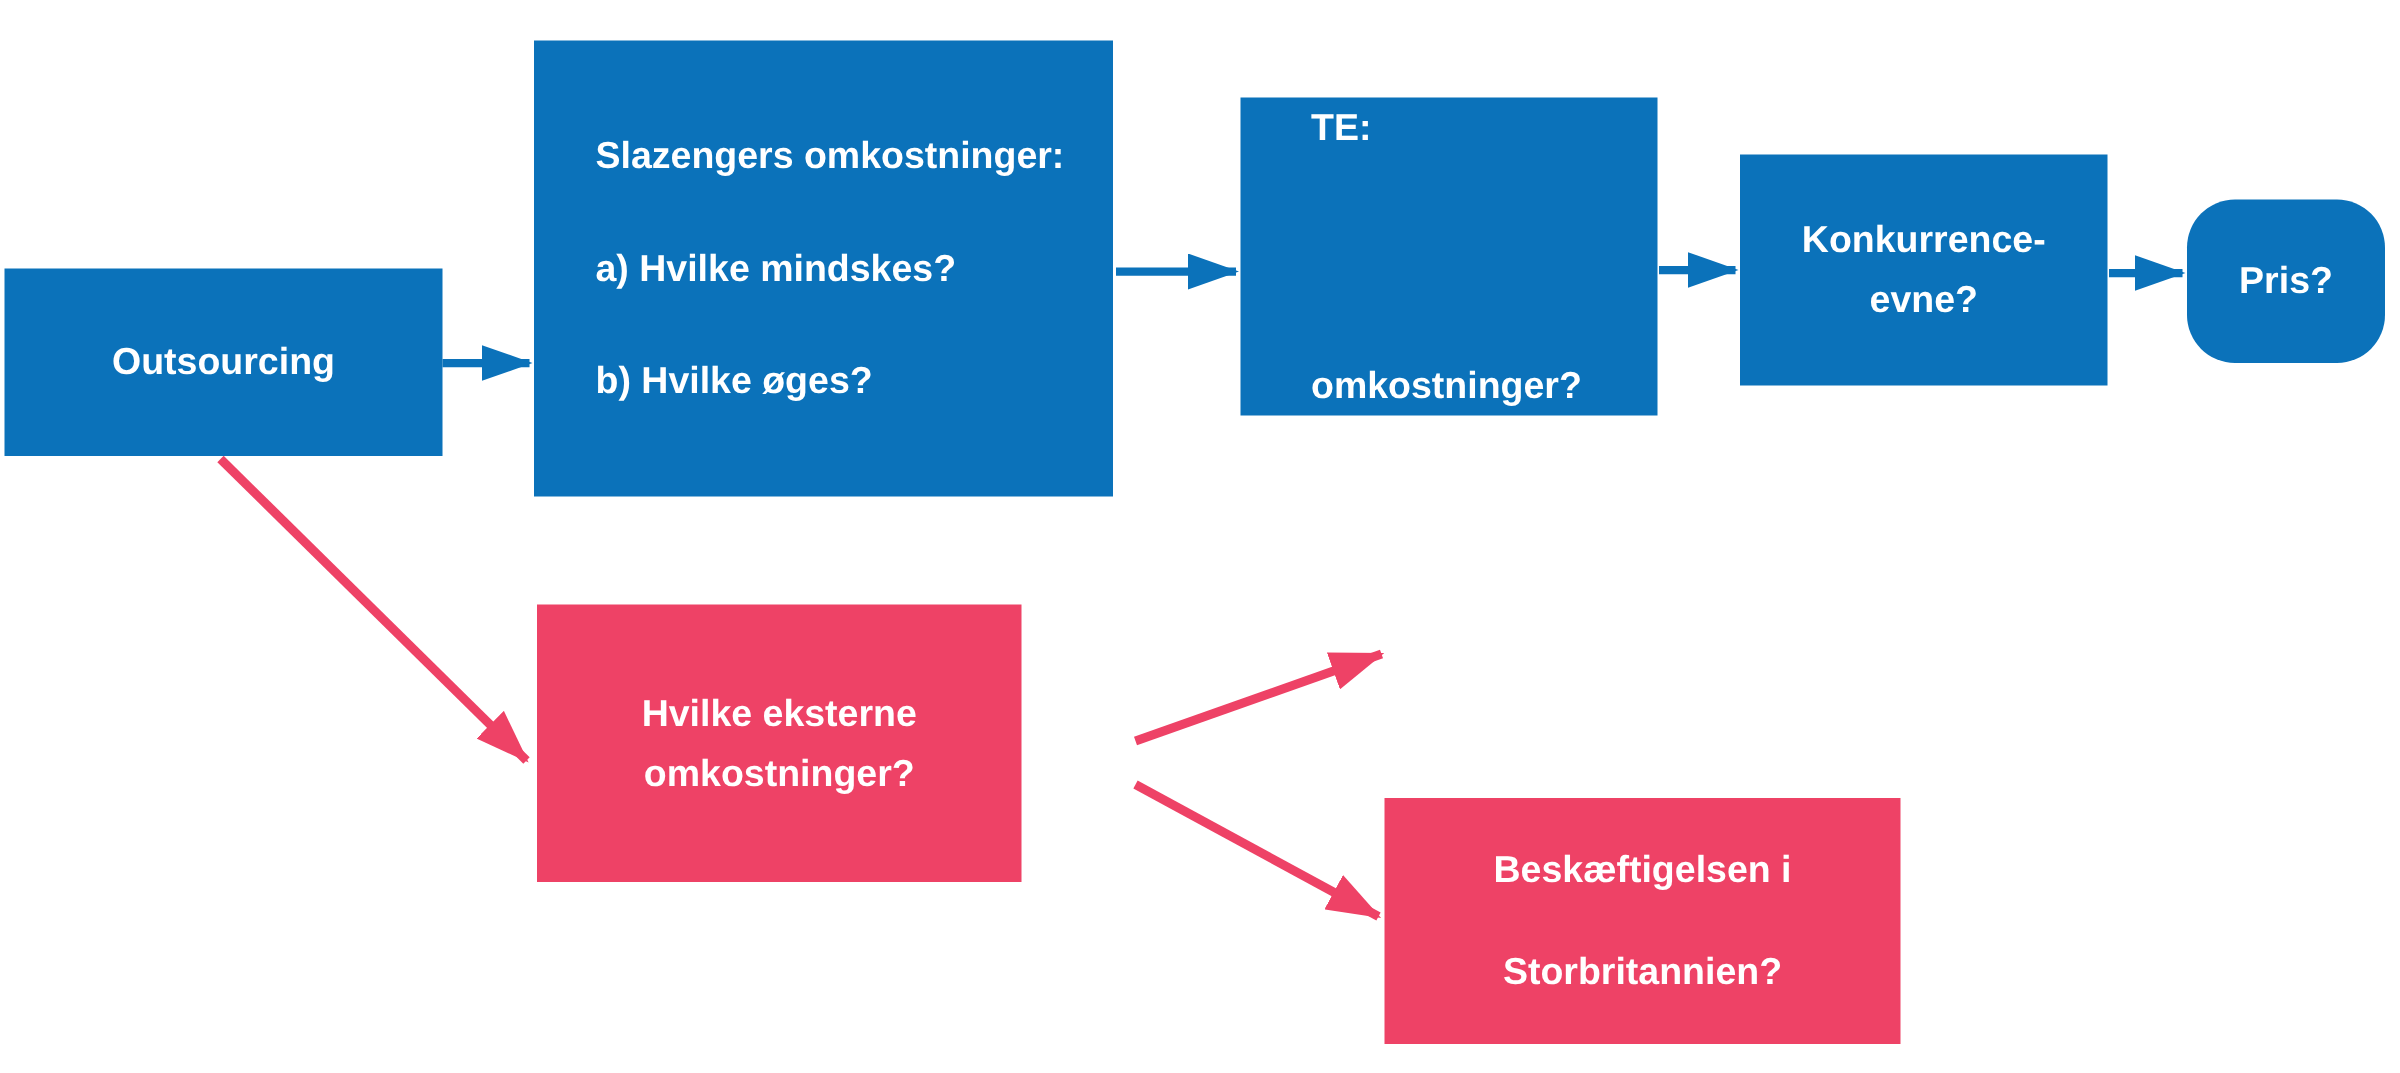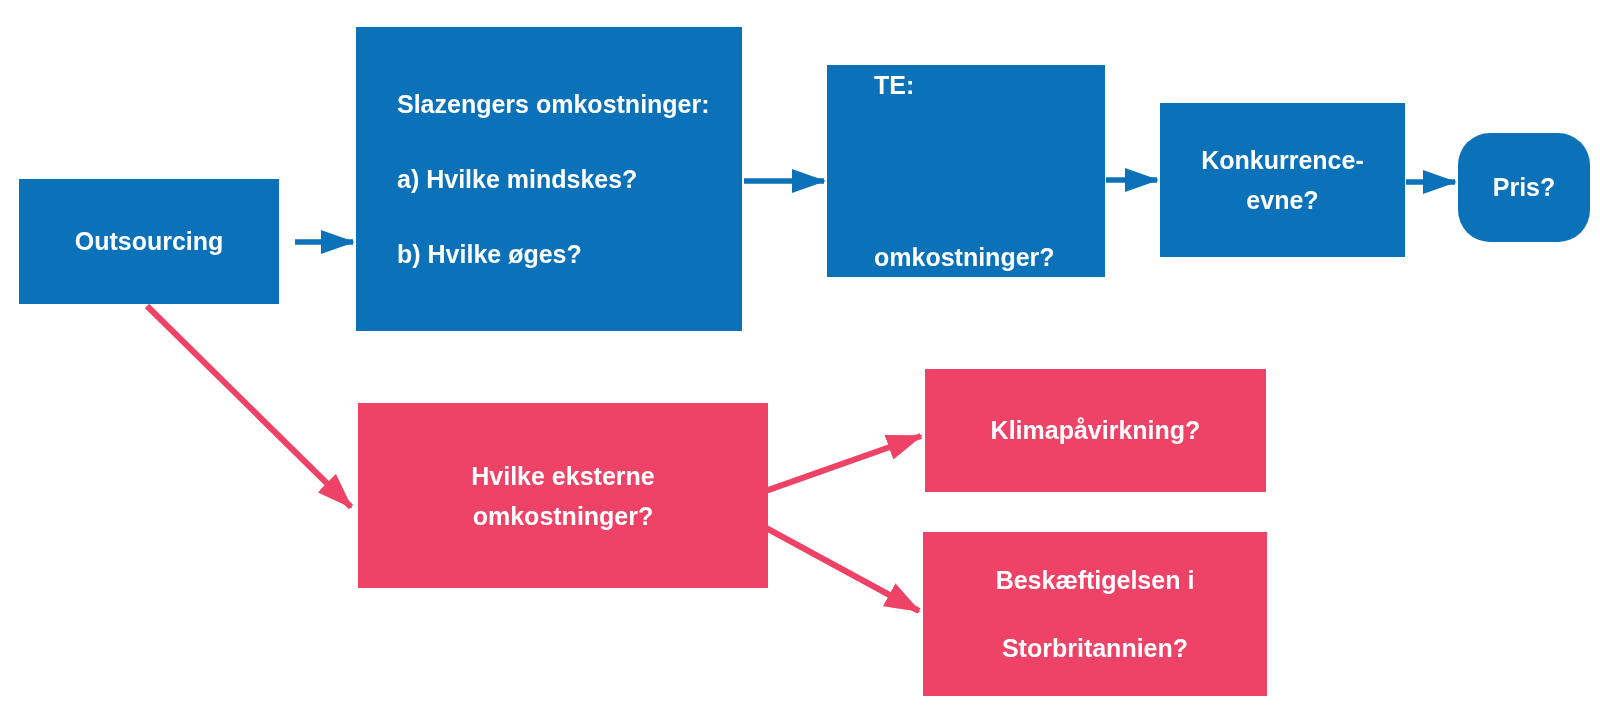--- a/index.html
+++ b/index.html
@@ -41,27 +41,27 @@
     color: var(--text-on-node);
     font-weight: bold;
     font-size: 25px;
   }
   .blue { background: var(--blue); }
   .pink { background: var(--pink); }
   .center { align-items: center; }
   .left { align-items: flex-start; text-align: left; }
   .lh40 { line-height: 40px; }
 
-  .n-outsourcing { left: 3px;    top: 179px; width: 260px; height: 125px; margin-left: 16px; }
+  .n-outsourcing { left: 3px;    top: 179px; width: 292px; height: 125px; }
   .n-slazengers  { left: 356px;  top: 27px;  width: 386px; height: 304px; padding-left: 41px; gap: 45px; }
   .n-slazengers .nline { line-height: 30px; }
   .n-te          { left: 827px;  top: 65px;  width: 278px; height: 212px; padding-left: 47px; justify-content: space-between; }
   .n-konkurrence { left: 1160px; top: 103px; width: 245px; height: 154px; }
   .n-pris        { left: 1458px; top: 133px; width: 132px; height: 109px; border-radius: 32px; }
-  .n-eksterne    { left: 358px;  top: 403px; width: 410px; height: 185px; }
+  .n-eksterne    { left: 358px;  top: 403px; width: 323px; height: 185px; }
   .n-klima       { left: 925px;  top: 369px; width: 341px; height: 123px; }
   .n-besk        { left: 923px;  top: 532px; width: 344px; height: 164px; gap: 28px; }
 </style>
 </head>
 <body>
 
 <div class="canvas">
 
   <svg class="arrows" viewBox="0 0 1600 715" xmlns="http://www.w3.org/2000/svg">
     <defs>
@@ -103,22 +103,19 @@
 
   <div class="node blue center n-pris">
     <div class="nline">Pris?</div>
   </div>
 
   <div class="node pink center n-eksterne">
     <div class="lh40">Hvilke eksterne</div>
     <div class="lh40">omkostninger?</div>
   </div>
 
-  <div class="node pink center n-klima">
-    <div class="nline">Klimapåvirkning?</div>
-  </div>
 
   <div class="node pink center n-besk">
     <div class="lh40">Beskæftigelsen i</div>
     <div class="lh40">Storbritannien?</div>
   </div>
 
 </div>
 
 </body></html>

